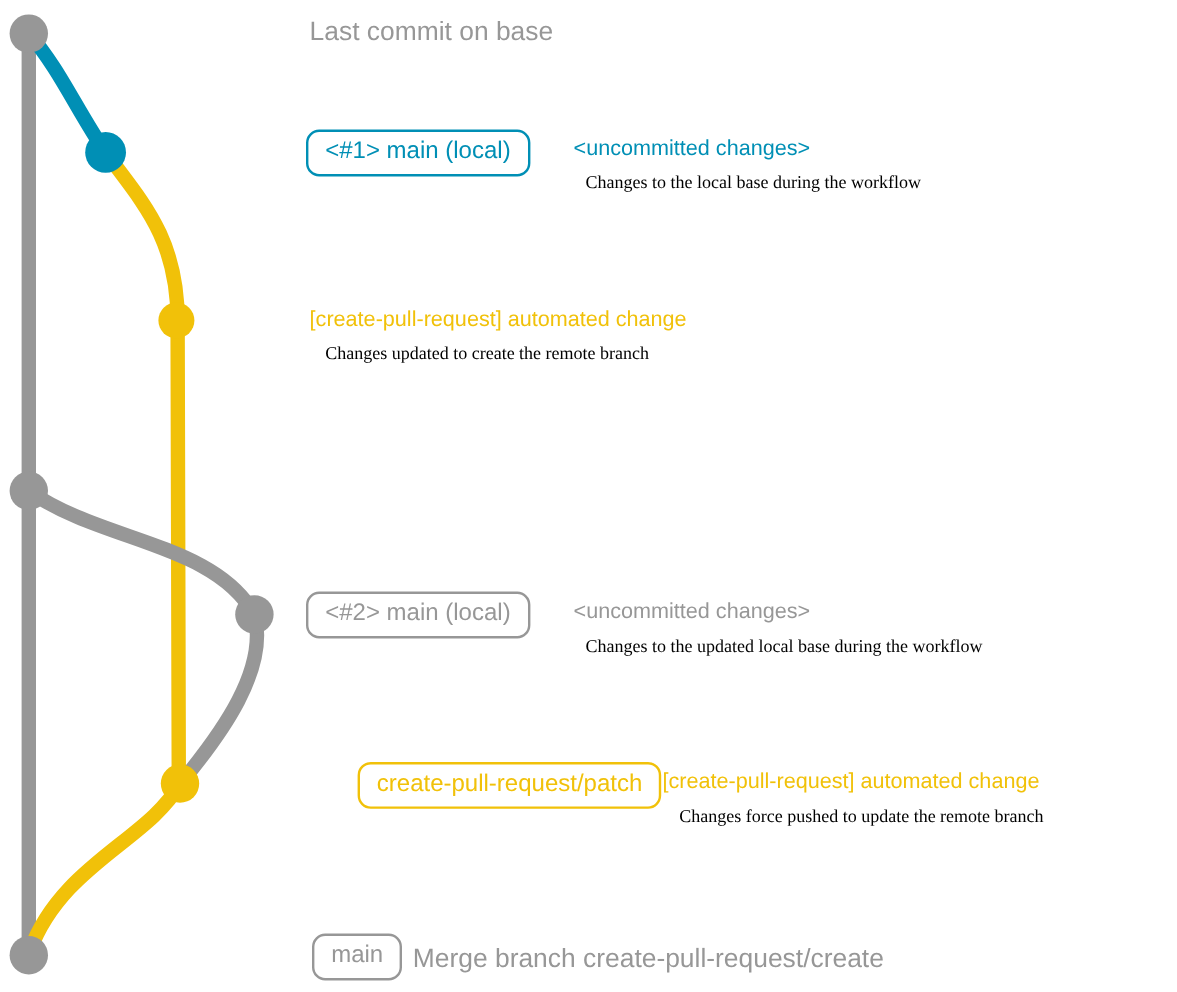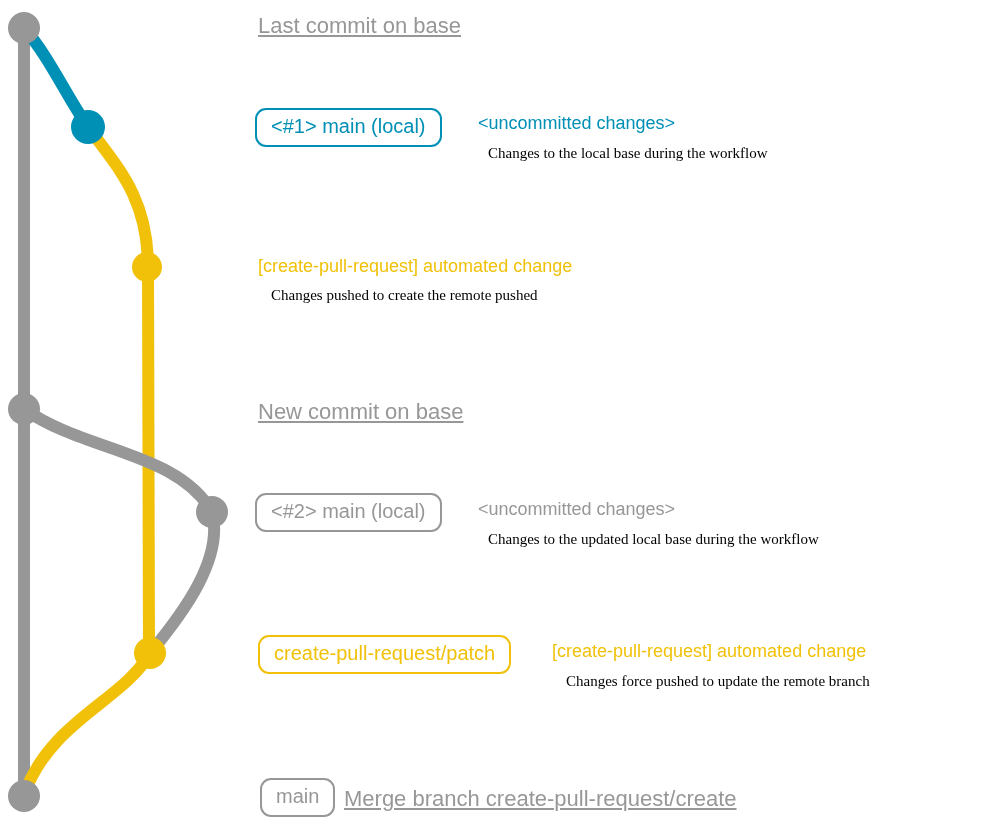--- a/index.html
+++ b/index.html
@@ -13,21 +13,21 @@
   .graph-svg{position:absolute;left:0;top:0;}
   .stroke-gray{stroke:var(--gray);}
   .stroke-blue{stroke:var(--blue);}
   .stroke-yellow{stroke:var(--yellow);}
   .fill-gray{fill:var(--gray);}
   .fill-blue{fill:var(--blue);}
   .fill-yellow{fill:var(--yellow);}
   .edge{fill:none;stroke-width:12;stroke-linecap:round;}
 
   .label{position:absolute;white-space:nowrap;}
-  .title{font-size:22px;color:var(--gray);text-decoration:underline;}
+  .title{font-size:22px;color:var(--gray);}
   .heading{font-size:18px;}
   .heading.blue{color:var(--blue);}
   .heading.gray{color:var(--gray);}
   .heading.yellow{color:var(--yellow);}
   .note{
     font-family:"Liberation Serif", serif;
     font-size:15px;color:var(--ink);
   }
   .badge{
     position:absolute;
@@ -35,21 +35,21 @@
     box-sizing:border-box;
     border:2px solid;
     border-radius:11px;
     padding:5px 14px 7px 14px;
     font-size:20px;
     background:#fff;
     white-space:nowrap;
   }
   .badge.blue{border-color:var(--blue);color:var(--blue);}
   .badge.gray{border-color:var(--gray);color:var(--gray);}
-  .badge.yellow{border-color:var(--yellow);color:var(--yellow);}
+  .badge.yellow{border-color:var(--yellow);color:var(--yellow);margin-left:40px;}
 </style>
 </head>
 <body>
 
 <div class="stage">
 
   <svg class="graph-svg" width="250" height="827" viewBox="0 0 250 827">
 
     <path class="edge stroke-gray" d="M24 28 L24 796"></path>
 
@@ -71,23 +71,22 @@
     <circle class="fill-gray" cx="24" cy="796" r="16"></circle>
   </svg>
 
   <div class="label title" style="left:258px;top:13px">Last commit on base</div>
 
   <span class="badge blue" style="left:255px;top:108px">&lt;#1&gt; main (local)</span>
   <div class="label heading blue" style="left:478px;top:113px">&lt;uncommitted changes&gt;</div>
   <div class="label note" style="left:488px;top:145px">Changes to the local base during the workflow</div>
 
   <div class="label heading yellow" style="left:258px;top:256px">[create-pull-request] automated change</div>
-  <div class="label note" style="left:271px;top:287px">Changes pushed to create the remote pushed</div>
+  <div class="label note" style="left:271px;top:287px">Changes updated to create the remote branch</div>
 
-  <div class="label title" style="left:258px;top:399px">New commit on base</div>
 
   <span class="badge gray" style="left:255px;top:493px">&lt;#2&gt; main (local)</span>
   <div class="label heading gray" style="left:478px;top:499px">&lt;uncommitted changes&gt;</div>
   <div class="label note" style="left:488px;top:531px">Changes to the updated local base during the workflow</div>
 
   <span class="badge yellow" style="left:258px;top:635px">create-pull-request/patch</span>
   <div class="label heading yellow" style="left:552px;top:641px">[create-pull-request] automated change</div>
   <div class="label note" style="left:566px;top:673px">Changes force pushed to update the remote branch</div>
 
   <span class="badge gray" style="left:260px;top:778px">main</span>

